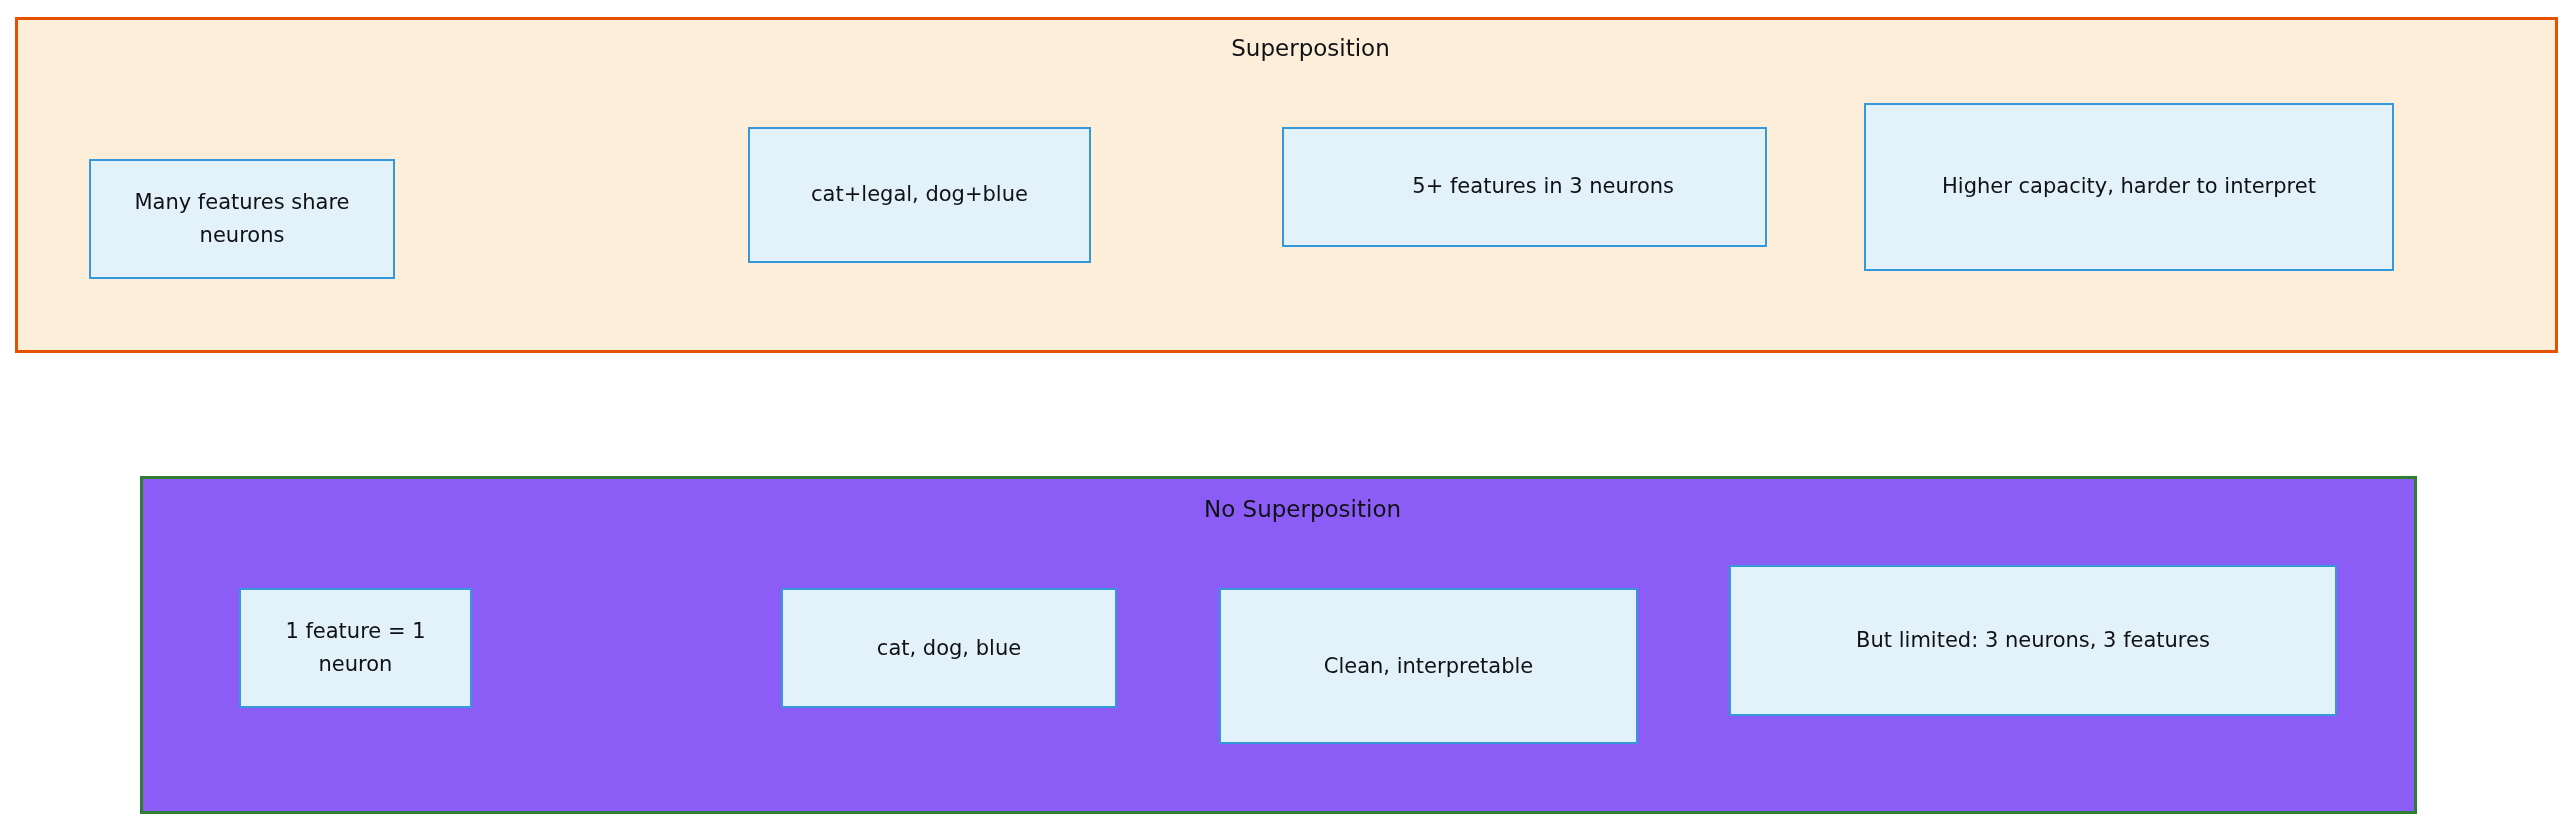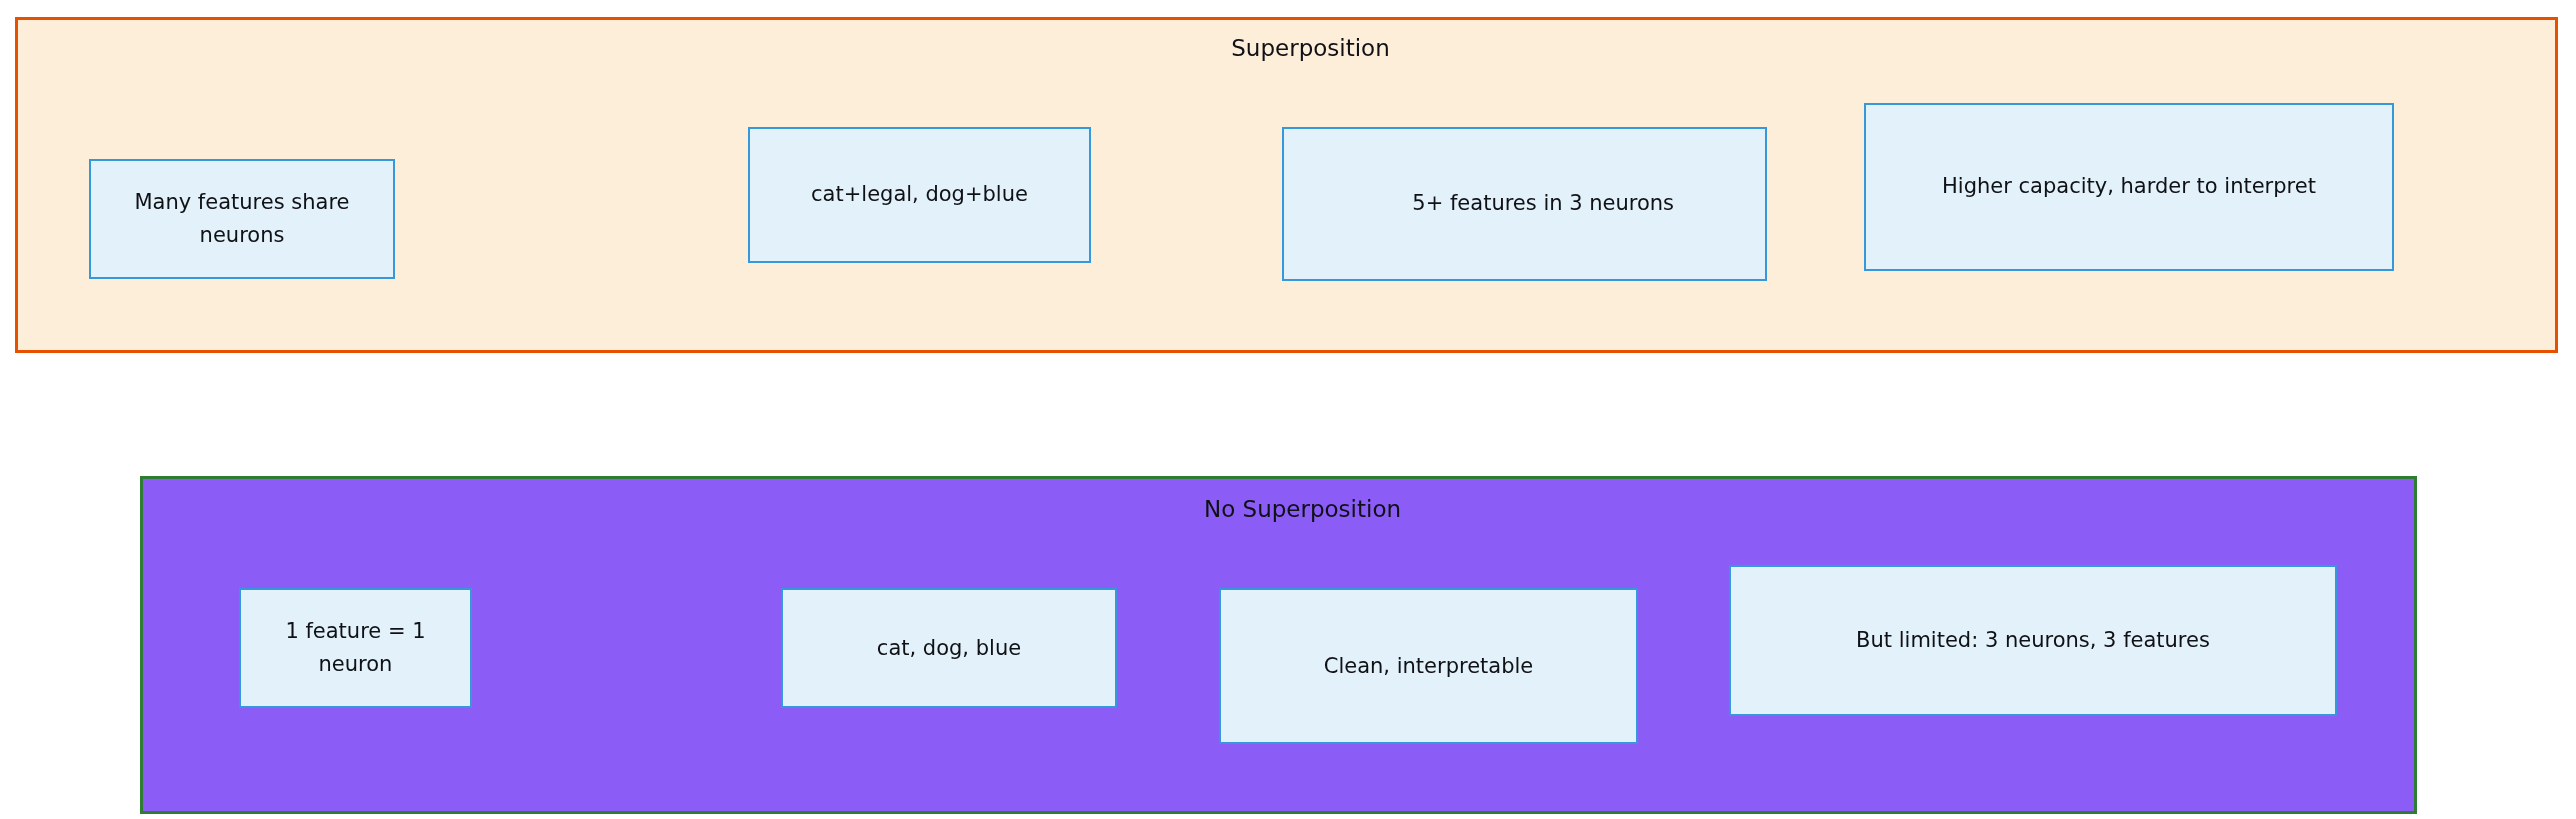--- a/index.html
+++ b/index.html
@@ -78,21 +78,21 @@
   .node-label {
     color: #0f1115;
     font-size: 21px;
     line-height: 1.55;
     font-weight: 400;
   }
 
   
   .n-r1-c1 { left: 71px;   top: 107px; width: 306px;  height: 120px; margin-top: 32px; }
   .n-r1-c2 { left: 730px;  top: 107px; width: 343px;  height: 136px; }
-  .n-r1-c3 { left: 1264px; top: 107px; width: 485px;  height: 154px; padding-left: 48px; }
+  .n-r1-c3 { left: 1264px; top: 107px; width: 485px;  height: 120px; padding-left: 48px; }
   .n-r1-c4 { left: 1846px; top: 83px; width: 530px;  height: 168px; }
 
   
   .n-r2-c1 { left: 96px;  top: 109px; width: 233px;  height: 120px; }
   .n-r2-c2 { left: 638px;  top: 109px; width: 336px;  height: 120px; align-items: center; }
   .n-r2-c3 { left: 1076px; top: 109px; width: 419px;  height: 156px; }
   .n-r2-c4 { left: 1586px; top: 86px; width: 608px;  height: 151px; }
 </style>
 </head>
 <body>

